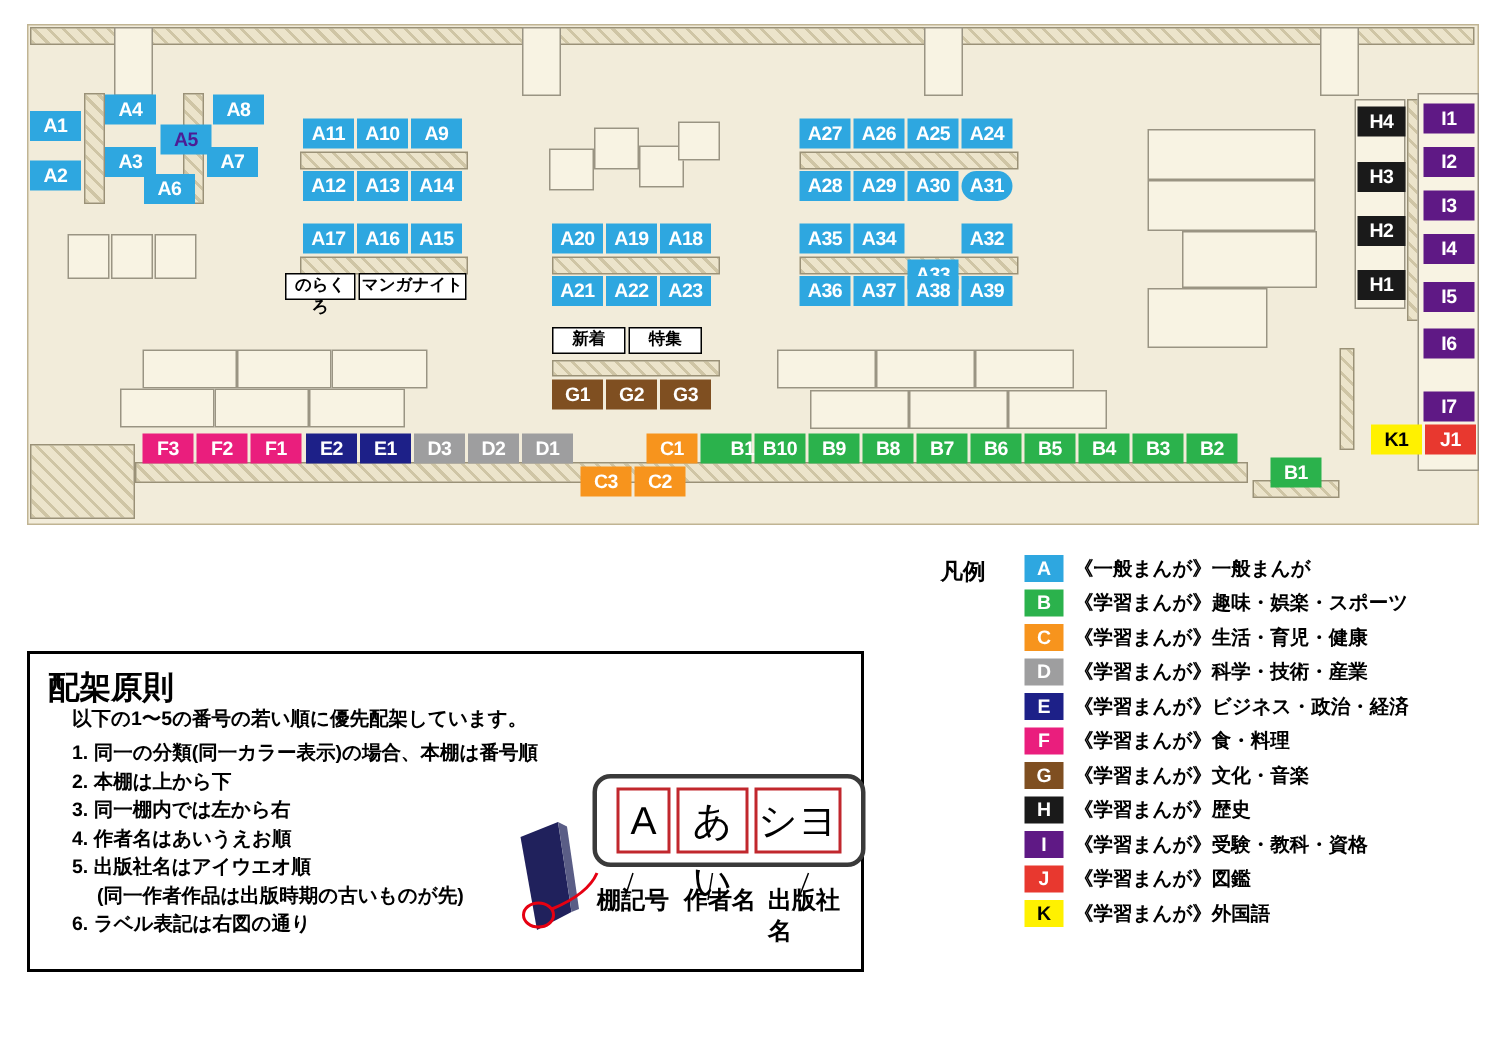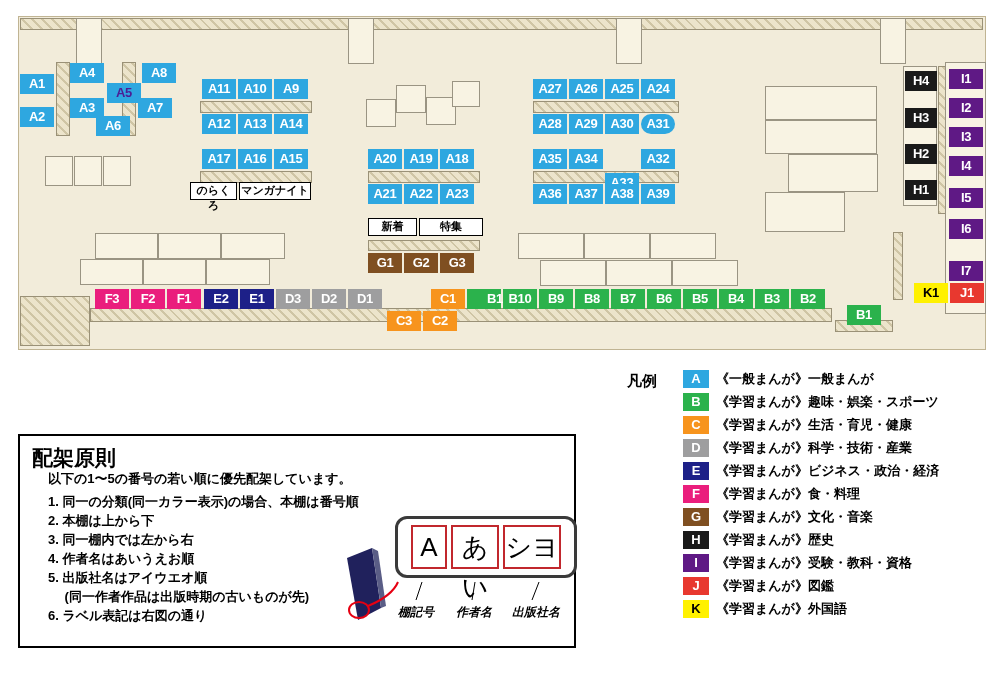--- a/index.html
+++ b/index.html
@@ -34,21 +34,21 @@
   .p-title { position:absolute; left:12px; top:8px; font-size:21px; font-weight:bold; }
   .p-intro { position:absolute; left:28px; top:34px; font-size:13px; font-weight:bold; }
   .p-list  { position:absolute; left:28px; top:56px; font-size:13px; font-weight:bold; line-height:19px; }
   .p-item  { white-space:pre-wrap; }
   .label-frame { position:absolute; left:375px; top:80px; width:182px; height:62px;
                  border:3px solid #3a3a3a; border-radius:12px; background:#fff;
                  display:flex; align-items:center; justify-content:center; gap:4px; }
   .lbox { display:block; background:#fff; border:2px solid #c1272d; text-align:center;
           font-size:26px; line-height:40px; height:44px; color:#000; }
   .lbox-a { width:36px; } .lbox-b { width:48px; } .lbox-c { width:58px; }
-  .cap { position:absolute; top:168px; font-size:12px; font-weight:bold;font-style:italic; }
+  .cap { position:absolute; top:154px; font-size:16px; font-weight:bold; }
   .cap1 { left:378px; } .cap2 { left:436px; } .cap3 { left:492px; }
   .p-svg { position:absolute; left:0; top:0; pointer-events:none; }
 </style>
 </head>
 <body>
 
 <div class="map">
   <div class="floor"></div>
 
   <div class="h" style="left:20px;top:18px;width:963px;height:12px"></div>
@@ -170,21 +170,21 @@
     <div class="chip" style="left: 949px; top: 127px; background: rgb(95, 25, 133); color: rgb(255, 255, 255);">I3</div>
     <div class="chip" style="left: 949px; top: 156px; background: rgb(95, 25, 133); color: rgb(255, 255, 255);">I4</div>
     <div class="chip" style="left: 949px; top: 188px; background: rgb(95, 25, 133); color: rgb(255, 255, 255);">I5</div>
     <div class="chip" style="left: 949px; top: 219px; background: rgb(95, 25, 133); color: rgb(255, 255, 255);">I6</div>
     <div class="chip" style="left: 949px; top: 261px; background: rgb(95, 25, 133); color: rgb(255, 255, 255);">I7</div>
     <div class="chip" style="left: 914px; top: 283px; background: rgb(255, 241, 0); color: rgb(0, 0, 0);">K1</div>
     <div class="chip" style="left: 950px; top: 283px; background: rgb(232, 56, 47); color: rgb(255, 255, 255);">J1</div>
     <div class="tchip" style="left: 190px; top: 182px; width: 47px;">のらくろ</div>
     <div class="tchip" style="left: 239px; top: 182px; width: 72px;">マンガナイト</div>
     <div class="tchip" style="left: 368px; top: 218px; width: 49px;">新着</div>
-    <div class="tchip" style="left: 419px; top: 218px; width: 64px;">特集</div>
+    <div class="tchip" style="left: 419px; top: 218px; width: 49px;">特集</div>
   </div>
 
 <div class="legend">
   <div class="legend-title">凡例</div>
   <div class="legend-items">
       <div class="legend-row">
         <span class="legend-chip" style="background: rgb(46, 167, 224); color: rgb(255, 255, 255);">A</span>
         <span class="legend-text">《一般まんが》一般まんが</span>
       </div>
       <div class="legend-row">

